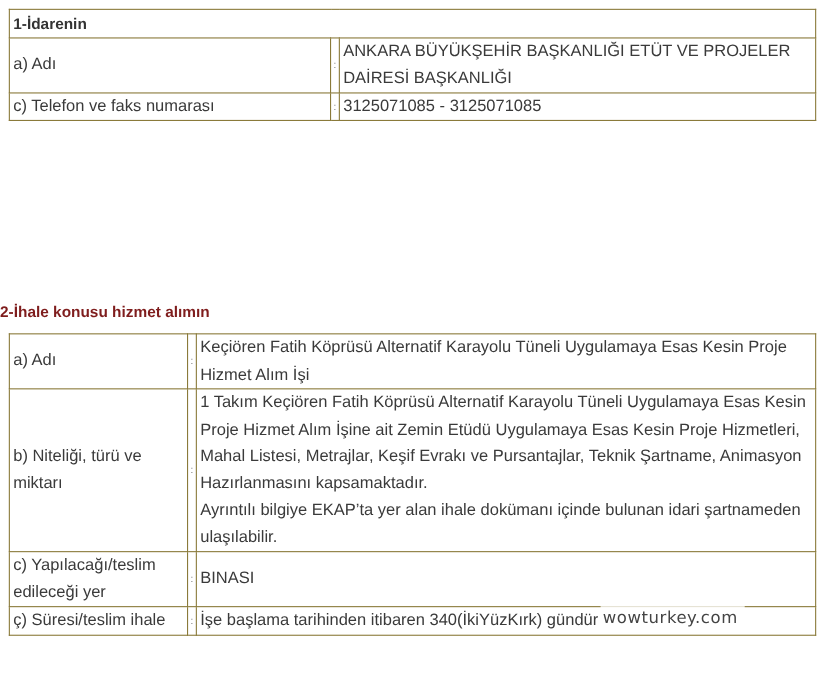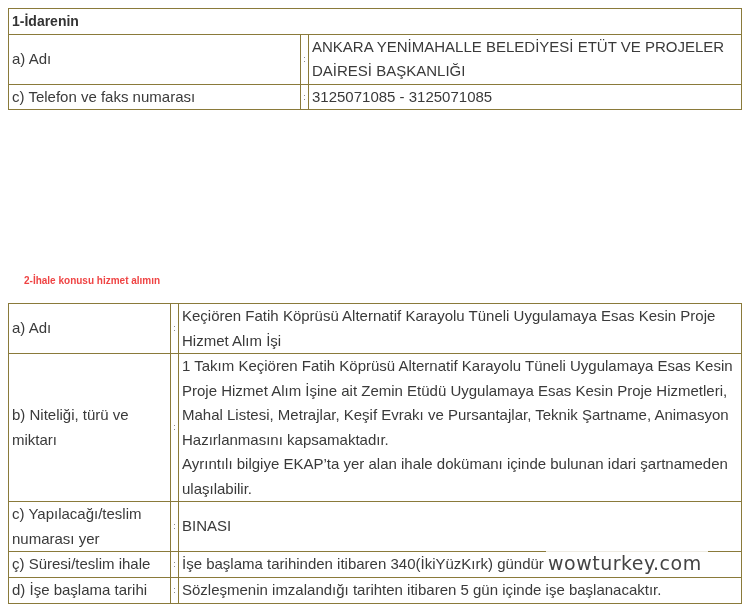--- a/index.html
+++ b/index.html
@@ -45,34 +45,34 @@
     #t1 { top: 8px; width: 733px; }
     #t1 col.c1 { width: 292px; }
     #t1 col.c2 { width: 8px; }
     #t1 col.c3 { width: 433px; }
     #t2 { top: 303px; width: 733px; }
     #t2 col.c1 { width: 162px; }
     #t2 col.c2 { width: 8px; }
     #t2 col.c3 { width: 563px; }
     .section2-title {
       position: absolute;
-      left: 24px;
+      left: 0;
       top: 275px;
-      font-size: 10px;
+      font-size: 14px;
       font-weight: bold;
-      color: #ef4444;
+      color: #7f1d1d;
     }
     .watermark {
       position: absolute;
       left: 546px;
       top: 551px;
       background: rgba(255,255,255,0.85);
       color: #444;
       font-family: "DejaVu Sans", sans-serif;
-      font-size: 19px;
+      font-size: 15px;
       letter-spacing: 0.5px;
       padding: 1px 6px 2px 2px;
     }
     .pre { white-space: pre-line; }
   </style>
 </head>
 <body>
 
 <table id="t1">
   <colgroup>
@@ -80,21 +80,21 @@
       <col class="c2">
       <col class="c3">
     </colgroup>
   <tbody>
       <tr>
     <td class="head" colspan="3">1-İdarenin</td>
   </tr>
   <tr style="height:50px">
     <td>a) Adı</td>
     <td class="colon">:</td>
-    <td>ANKARA YENİMAHALLE BELEDİYESİ ETÜT VE PROJELER DAİRESİ BAŞKANLIĞI</td>
+    <td>ANKARA BÜYÜKŞEHİR BAŞKANLIĞI ETÜT VE PROJELER DAİRESİ BAŞKANLIĞI</td>
   </tr>
   <tr style="height:25px">
     <td>c) Telefon ve faks numarası</td>
     <td class="colon">:</td>
     <td>3125071085 - 3125071085</td>
   </tr>
 </tbody>
   </table>
 
 <div class="section2-title">2-İhale konusu hizmet alımın</div>
@@ -111,30 +111,25 @@
     <td class="colon">:</td>
     <td>Keçiören Fatih Köprüsü Alternatif Karayolu Tüneli Uygulamaya Esas Kesin Proje Hizmet Alım İşi</td>
   </tr>
   <tr style="height:147px">
     <td>b) Niteliği, türü ve miktarı</td>
     <td class="colon">:</td>
     <td class="pre">1 Takım Keçiören Fatih Köprüsü Alternatif Karayolu Tüneli Uygulamaya Esas Kesin Proje Hizmet Alım İşine ait Zemin Etüdü Uygulamaya Esas Kesin Proje Hizmetleri, Mahal Listesi, Metrajlar, Keşif Evrakı ve Pursantajlar, Teknik Şartname, Animasyon Hazırlanmasını kapsamaktadır.
 Ayrıntılı bilgiye EKAP’ta yer alan ihale dokümanı içinde bulunan idari şartnameden ulaşılabilir.</td>
   </tr>
   <tr style="height:50px">
-    <td>c) Yapılacağı/teslim numarası yer</td>
+    <td>c) Yapılacağı/teslim edileceği yer</td>
     <td class="colon">:</td>
     <td>BINASI</td>
   </tr>
   <tr style="height:26px">
     <td>ç) Süresi/teslim ihale</td>
     <td class="colon">:</td>
     <td>İşe başlama tarihinden itibaren 340(İkiYüzKırk) gündür</td>
   </tr>
-  <tr style="height:26px">
-    <td>d) İşe başlama tarihi</td>
-    <td class="colon">:</td>
-    <td>Sözleşmenin imzalandığı tarihten itibaren 5 gün içinde işe başlanacaktır.</td>
-  </tr>
 </tbody>
   </table>
 
 <div class="watermark">wowturkey.com</div>
 
 </body></html>

